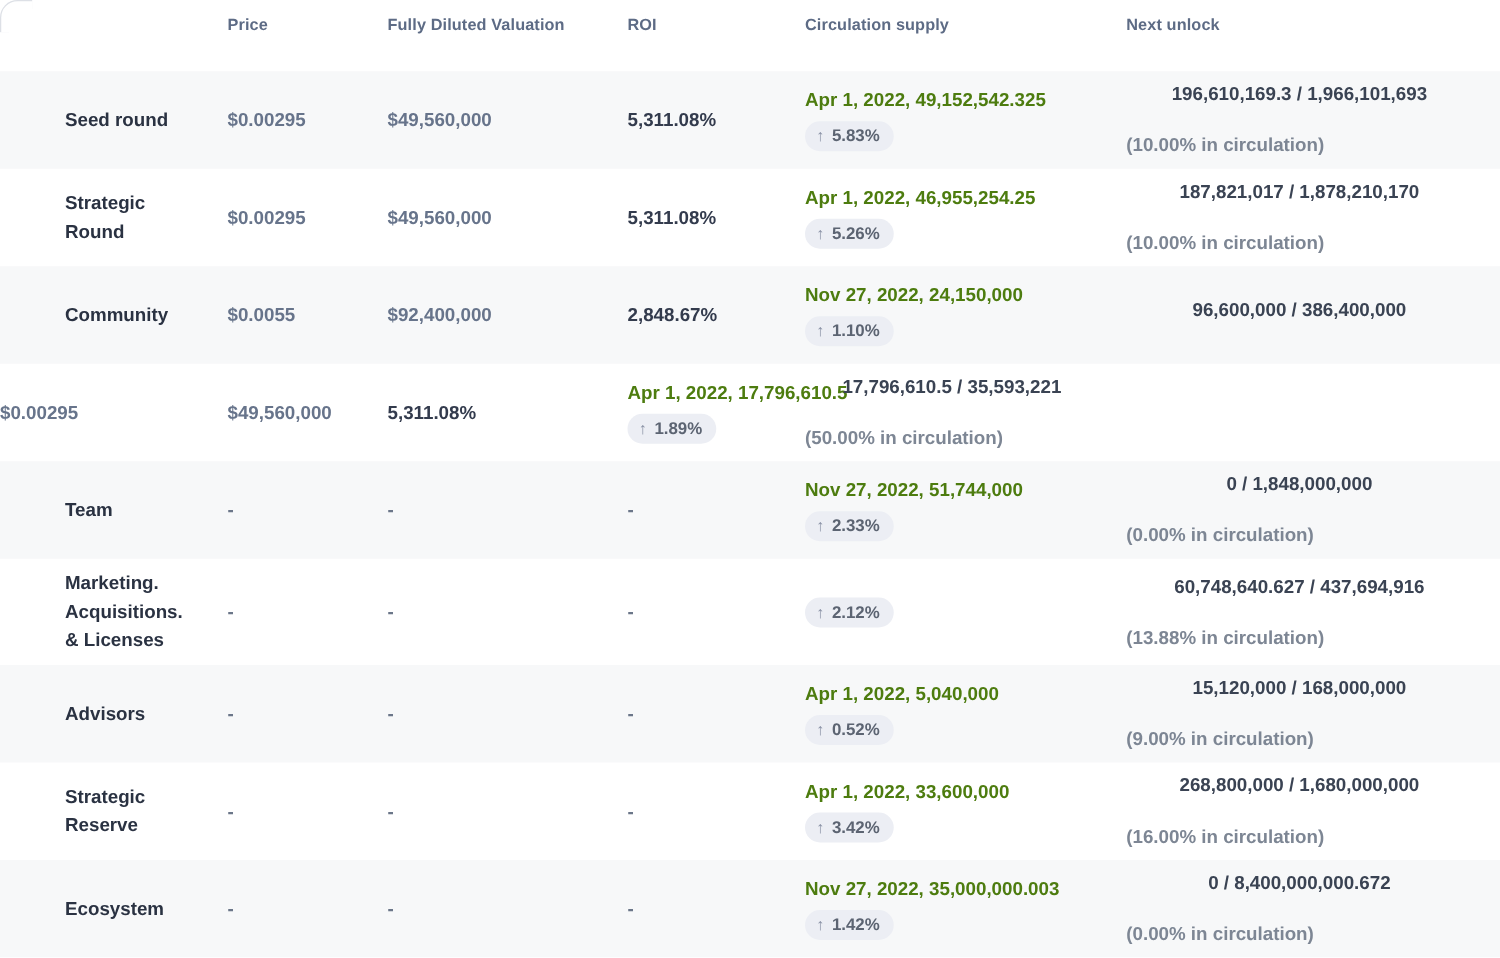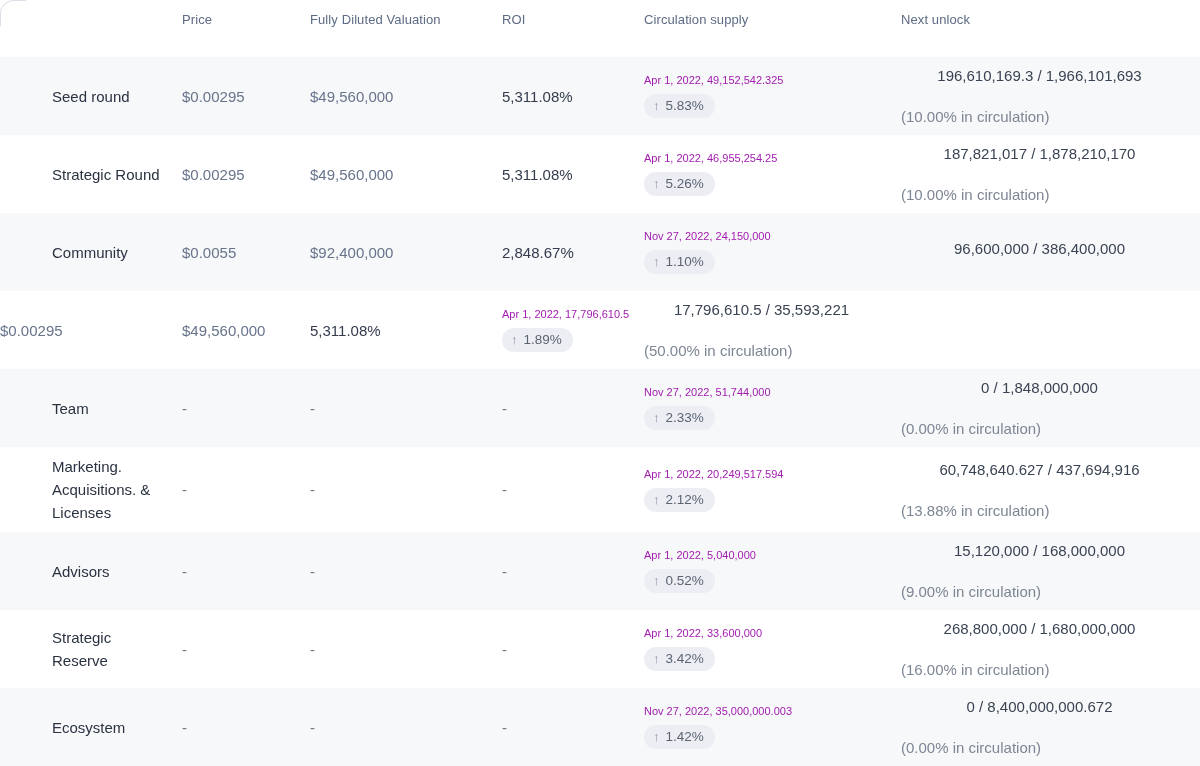--- a/index.html
+++ b/index.html
@@ -29,37 +29,37 @@
     min-height: 78px;
     padding: 8px 0;
   }
   .row.alt { background: #f7f8f9; }
   .header-row {
     min-height: 57px;
     align-items: start;
     padding: 12px 0 0 0;
     background: #ffffff;
   }
-  .cell { padding-right: 22px; }
+  .cell { padding-right: 22px; font-weight: bold; }
   .cell.c-label { padding-left: 14px; margin-left: 38px; }
   .header-cell {
     font-size: 13px;
     color: #5d6b85;
     letter-spacing: 0.1px;
   }
   .label {
     font-size: 15px;
     color: #2a3242;
     line-height: 23px;
   }
   .val-muted { font-size: 15px; color: #67748b; }
   .val-dark  { font-size: 15px; color: #333b4d; }
   .muted-dash { color: #6b7689 !important; }
   .unlock-line {
-    font-size: 11px; color: #a21caf;
+    font-size: 15px; color: #4d7c0f;
     margin-bottom: 8px; white-space: nowrap;
   }
   .badge {
     display: inline-flex; align-items: center; gap: 6px;
     background: #eceef4;
     border-radius: 12px;
     padding: 3px 11px 4px 9px;
     font-size: 13.5px;
     color: #5c6472;
     line-height: 17px;
@@ -169,21 +169,20 @@
       <div class="circ-line1">0 / 1,848,000,000</div>
       <div class="circ-line2">(0.00% in circulation)</div>
     </div>
   </div>
       <div class="row">
     <div class="cell c-label label">Marketing. Acquisitions. &amp; Licenses</div>
     <div class="cell val-muted muted-dash">-</div>
     <div class="cell val-muted muted-dash">-</div>
     <div class="cell val-dark muted-dash">-</div>
     <div class="cell">
-      <div class="unlock-line">Apr 1, 2022, 20,249,517.594</div>
       <span class="badge">
         <span class="arrow">↑</span>
         <span>2.12%</span>
       </span>
     </div>
     <div class="cell">
       <div class="circ-line1">60,748,640.627 / 437,694,916</div>
       <div class="circ-line2">(13.88% in circulation)</div>
     </div>
   </div>

